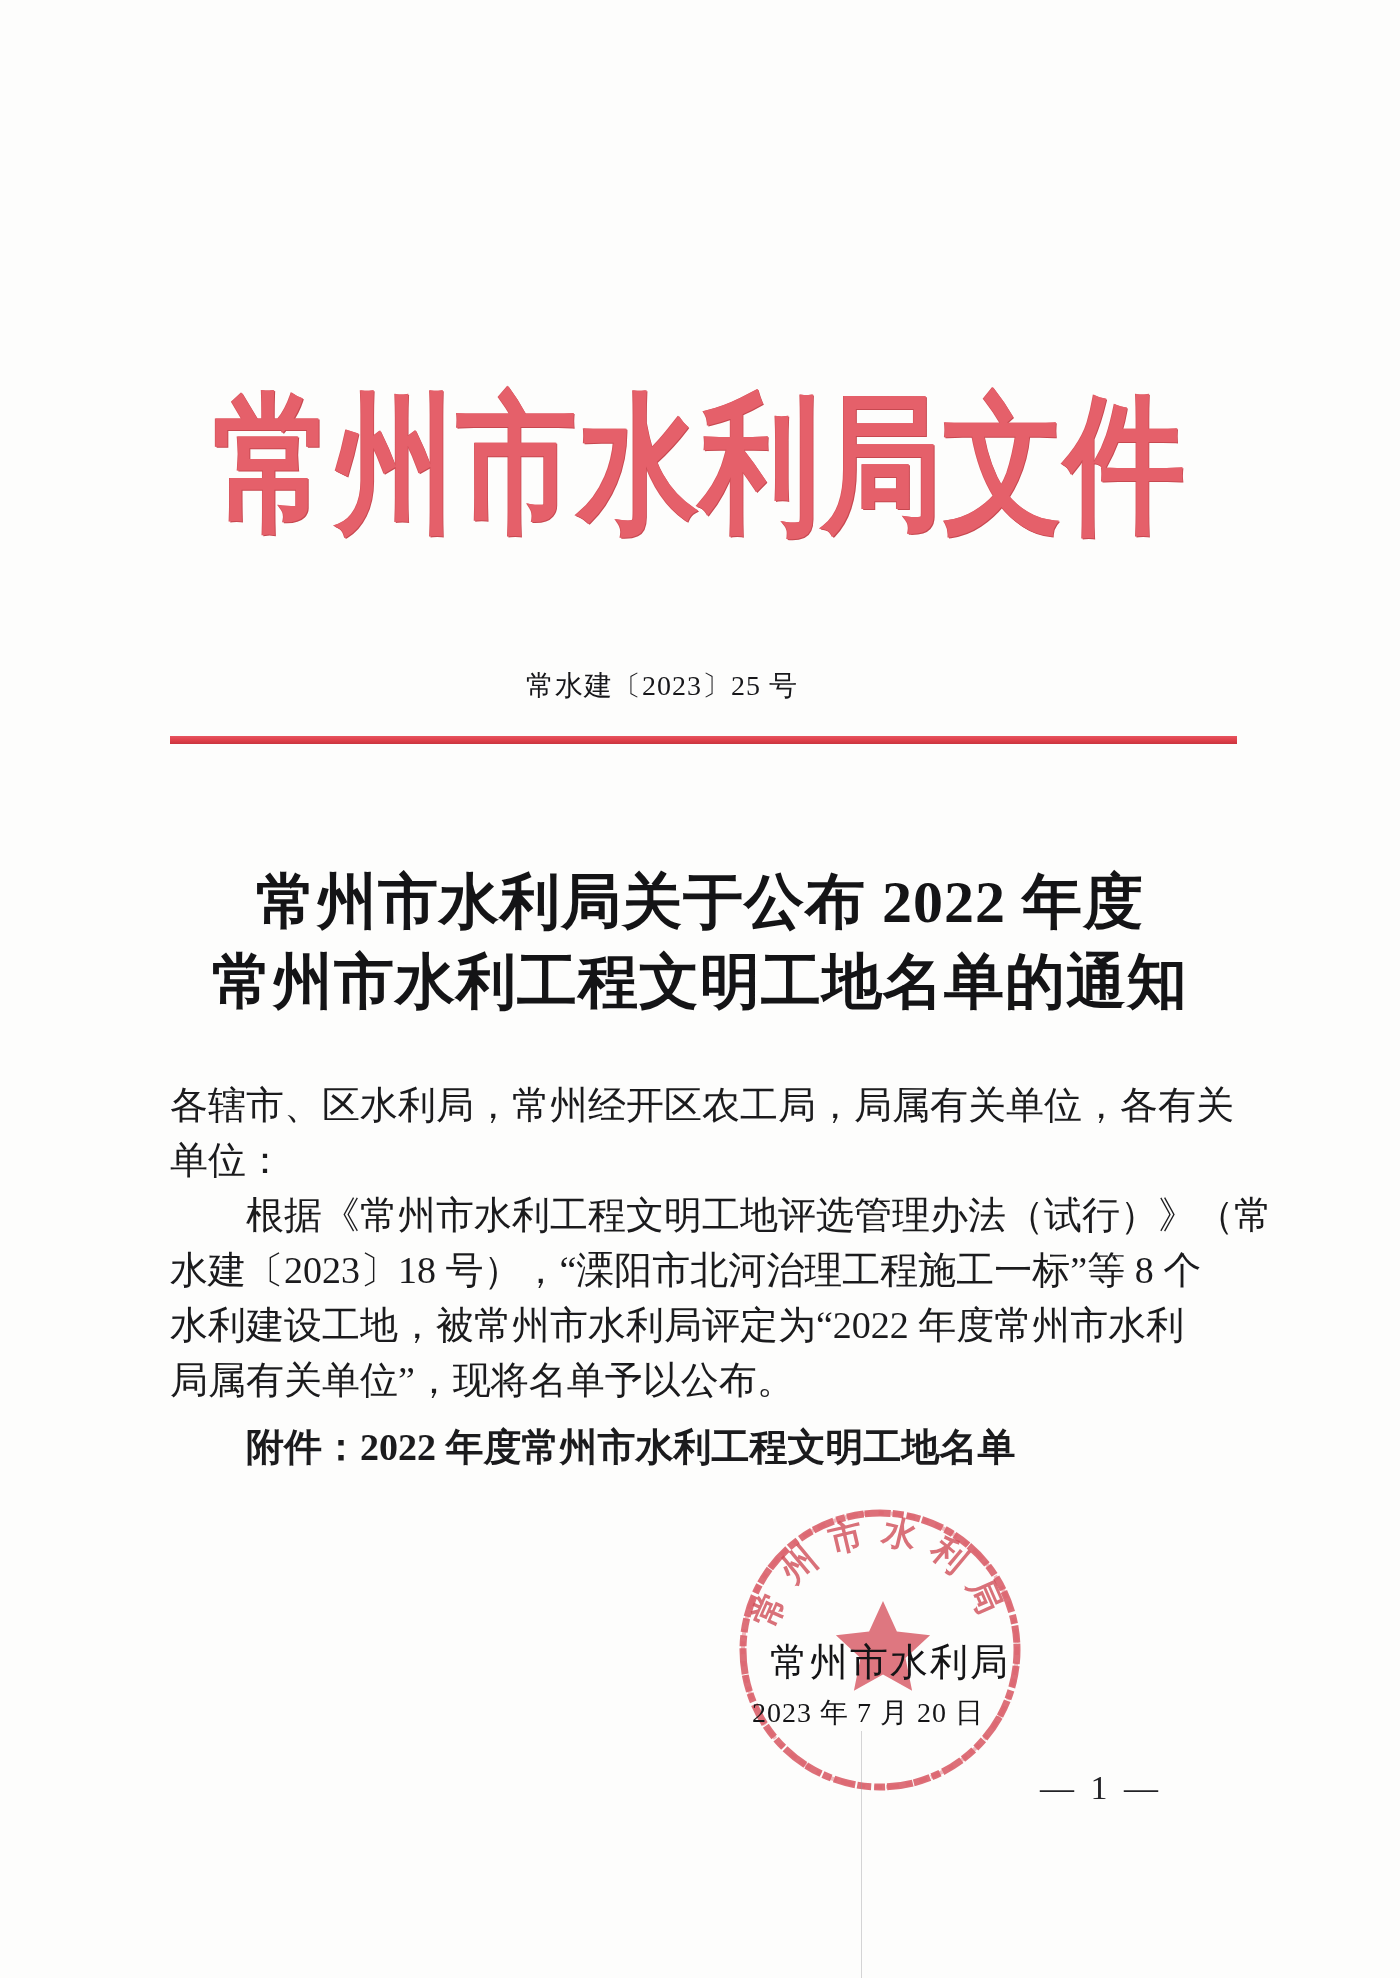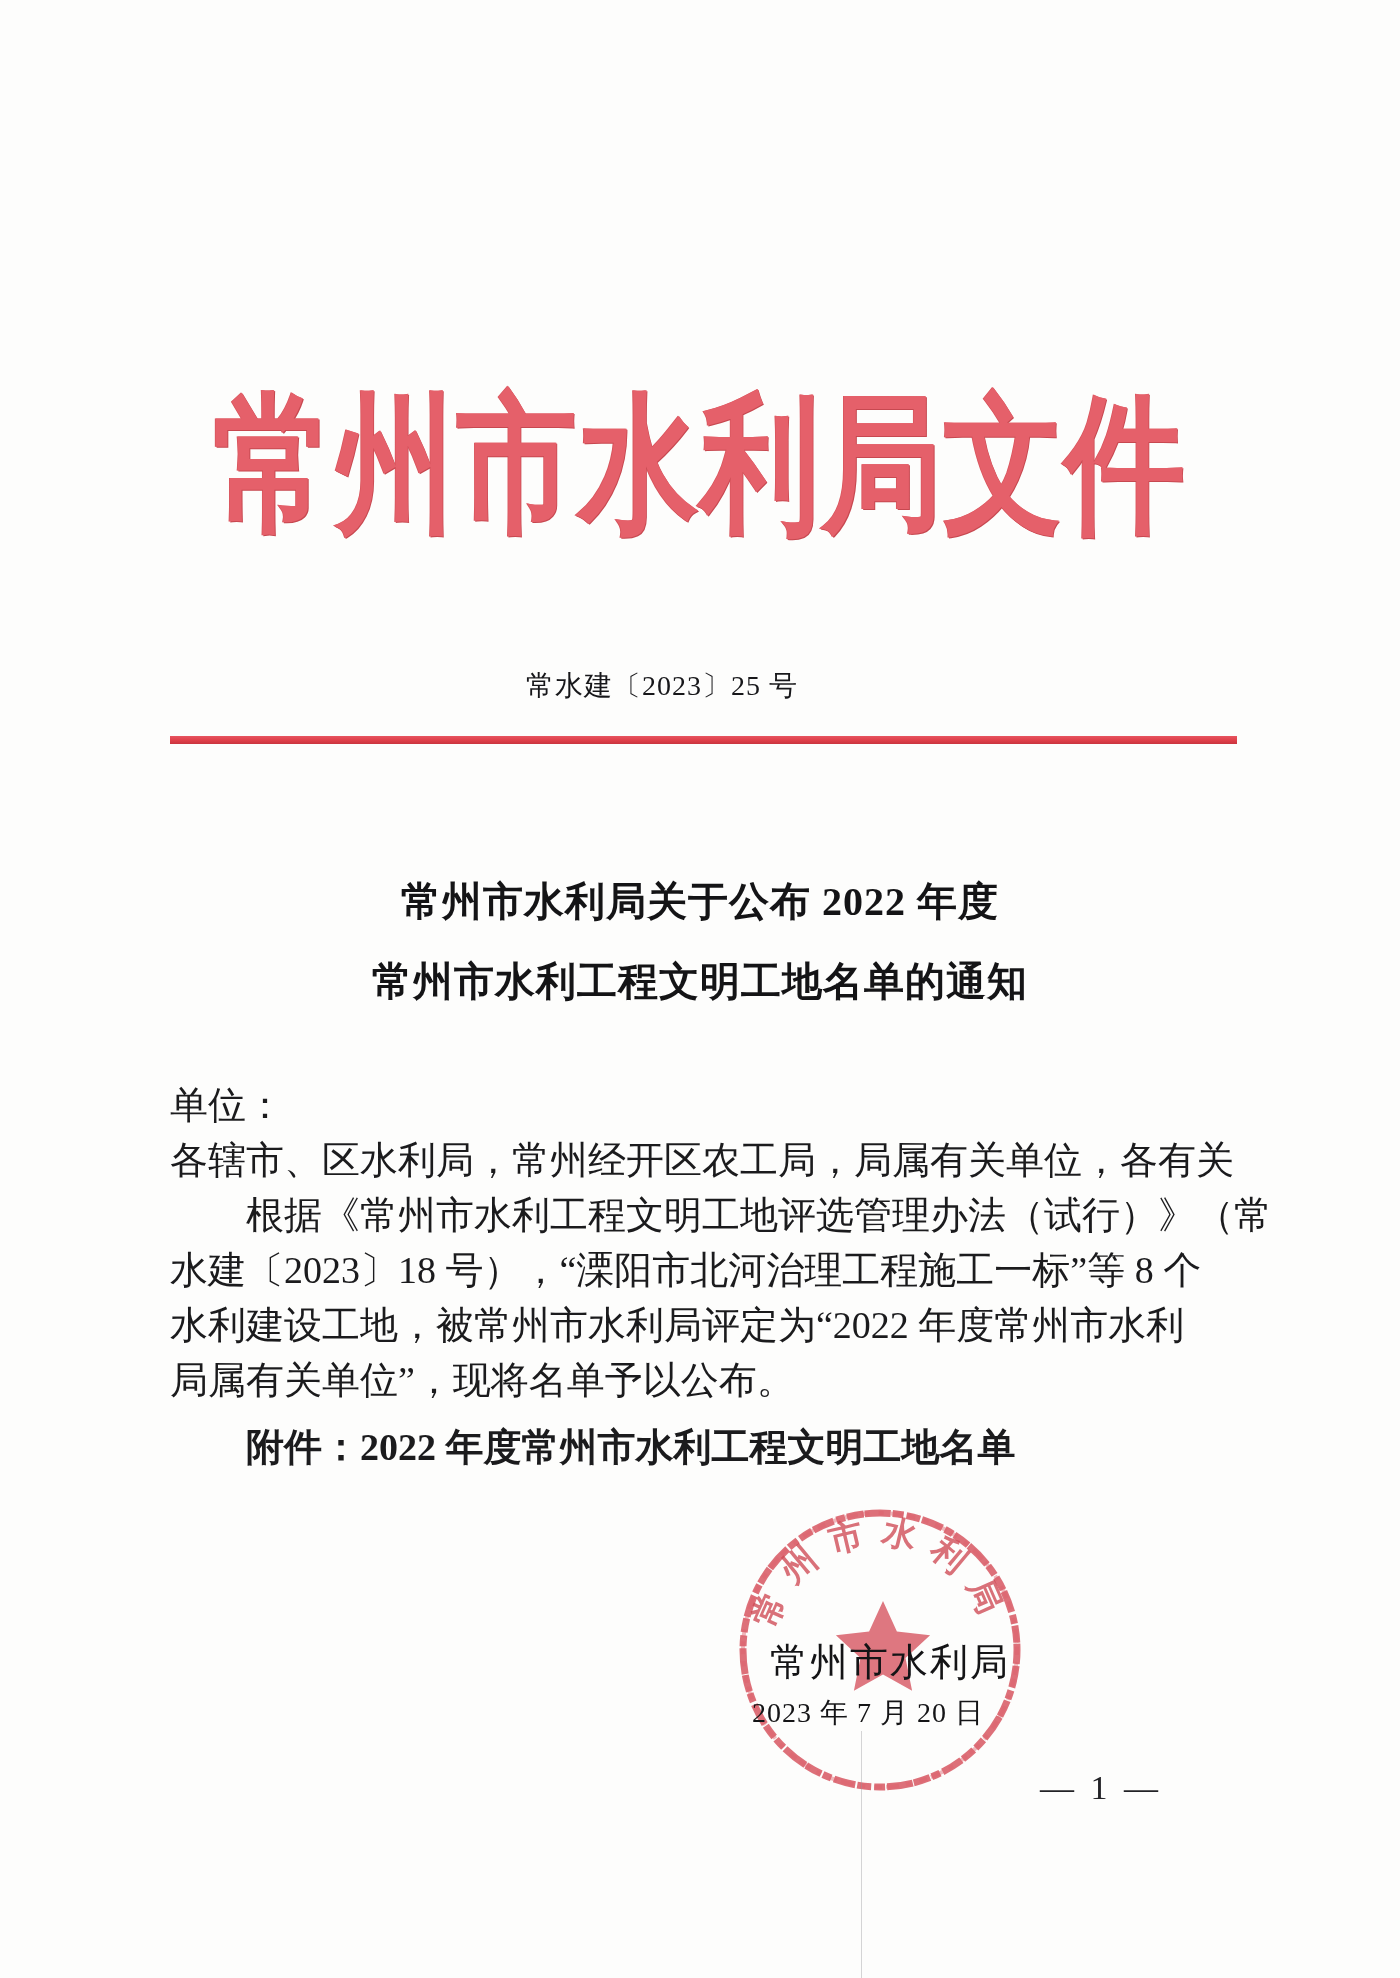--- a/index.html
+++ b/index.html
@@ -45,21 +45,21 @@
     left: 170px; top: 736px;
     width: 1067px; height: 8px;
     background: linear-gradient(180deg, #e75560 0%, #df3f49 55%, #c9343e 100%);
   }
   
   .doc-title {
     position: absolute;
     left: 0; right: 0; top: 862px;
     text-align: center;
     font-weight: bold;
-    font-size: 40px; line-height: 80px;
+    font-size: 60px; line-height: 80px;
     letter-spacing: 1px;
     color: #141416;
     white-space: nowrap;
   }
   
   .body-text {
     position: absolute;
     left: 170px; top: 1078px;
     width: 1072px;
     font-size: 38px; line-height: 55px;
@@ -123,22 +123,22 @@
   <div class="doc-number">常水建〔2023〕25 号</div>
 
   <div class="red-rule"></div>
 
   <div class="doc-title">
     <div>常州市水利局关于公布 2022 年度</div>
     <div>常州市水利工程文明工地名单的通知</div>
   </div>
 
   <div class="body-text">
+    <div class="body-line">各辖市、区水利局，常州经开区农工局，局属有关单位，各有关</div>
     <div class="body-line">单位：</div>
-    <div class="body-line">各辖市、区水利局，常州经开区农工局，局属有关单位，各有关</div>
     <div class="body-line indent">根据《常州市水利工程文明工地评选管理办法（试行）》（常</div>
     <div class="body-line">水建〔2023〕18 号），“溧阳市北河治理工程施工一标”等 8 个</div>
     <div class="body-line">水利建设工地，被常州市水利局评定为“2022 年度常州市水利</div>
     <div class="body-line">局属有关单位”，现将名单予以公布。</div>
     <div class="attachment-line">附件：2022 年度常州市水利工程文明工地名单</div>
   </div>
 
   <div class="seal-wrap">
     <svg width="290" height="290" viewBox="0 0 290 290">
       <defs>

